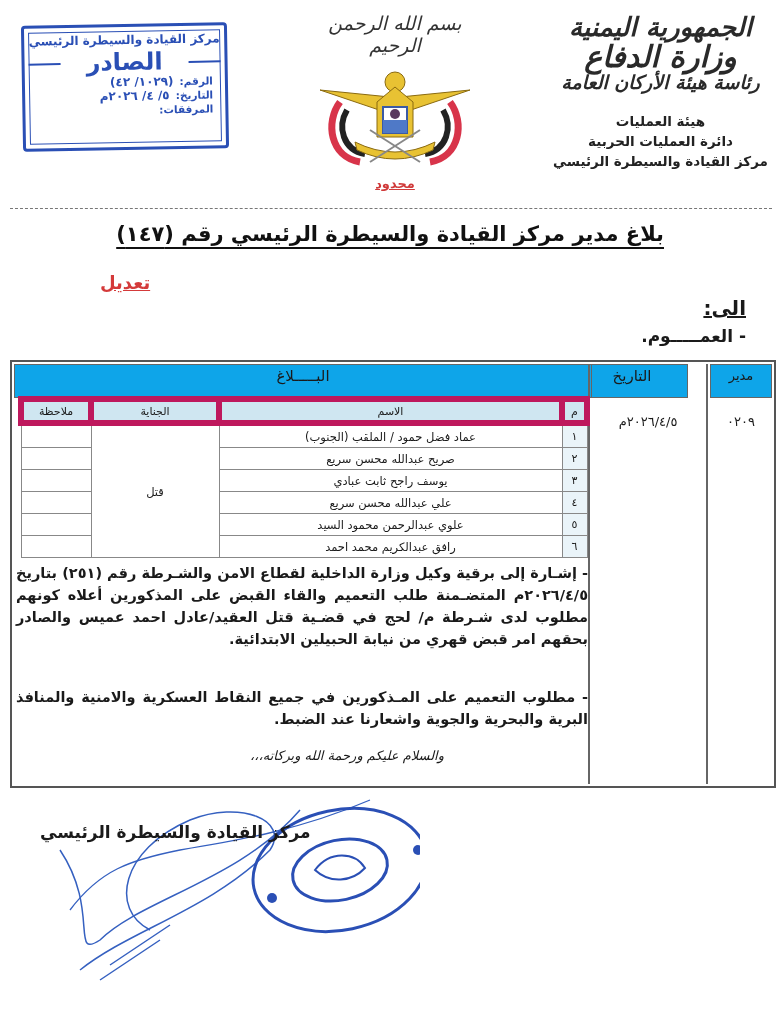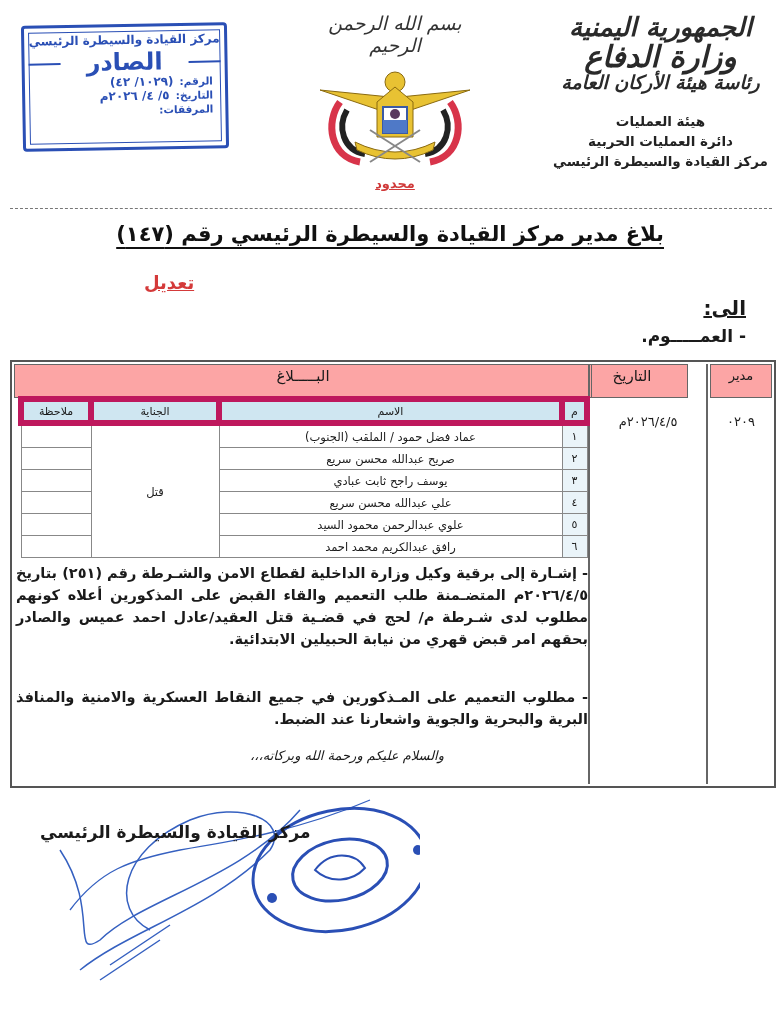--- a/index.html
+++ b/index.html
@@ -25,26 +25,26 @@
   .stamp { left:22px; top:24px; width:200px; height:120px; border:3px solid #2a4fb5; border-radius:4px; color:#2a4fb5; direction:rtl; transform:rotate(-1deg); }
   .stamp .inner { position:absolute; inset:4px; border:1.5px solid #2a4fb5; }
   .stamp .st-title { text-align:center; font-weight:bold; font-size:12px; margin-top:6px; }
   .stamp .st-big { text-align:center; font-weight:bold; font-size:24px; line-height:26px; margin-top:2px; position:relative; }
   .stamp .st-big:before, .stamp .st-big:after { content:""; position:absolute; top:13px; width:32px; border-top:2px solid #2a4fb5; }
   .stamp .st-big:before { right:4px; } .stamp .st-big:after { left:4px; }
   .stamp .st-row { font-size:10.5px; font-weight:bold; padding-right:12px; line-height:14px; display:flex; gap:6px; }
   .stamp .st-row .val { font-size:12px; }
   
   .title { right:118px; top:222px; direction:rtl; font-weight:bold; font-size:21px; text-decoration:underline; text-underline-offset:6px; color:#111; }
-  .amend { left:100px; top:272px; direction:rtl; font-weight:bold; font-size:18px; color:#d43a3a; text-decoration:underline; letter-spacing:3px;margin-left:44px; }
+  .amend { left:100px; top:272px; direction:rtl; font-weight:bold; font-size:18px; color:#d43a3a; text-decoration:underline; letter-spacing:3px; }
   .to-label { right:36px; top:296px; font-weight:bold; font-size:20px; direction:rtl; text-decoration:underline;text-align:center; }
   .to-value { right:36px; top:326px; font-weight:bold; font-size:17px; direction:rtl; }
   
   .main-box { left:10px; top:360px; width:766px; height:428px; border:2px solid #555; box-sizing:border-box; }
-  .col-head { position:absolute; top:2px; height:34px; background:#fca5a5; border:1.5px solid #666; box-sizing:border-box; text-align:center; font-size:13px; line-height:22px; direction:rtl; }
+  .col-head { position:absolute; top:2px; height:34px; background:#0ea5e9; border:1.5px solid #666; box-sizing:border-box; text-align:center; font-size:13px; line-height:22px; direction:rtl; }
   .vline { position:absolute; top:2px; bottom:2px; border-left:2px solid #666; }
   .cell-txt { position:absolute; text-align:center; direction:rtl; font-size:12px; }
   
   table.names { position:absolute; left:6px; top:34px; width:572px; border-collapse:collapse; direction:rtl; font-size:11.5px; }
   table.names th { background:#cfe6f1; font-weight:normal; height:16px; border:6px solid #be185d; font-size:11px; }
   table.names td { height:19px; border:1px solid #888; text-align:center; }
   table.names td.num { background:#eaf4f9; width:22px; font-size:11px; }
   .para { position:absolute; right:186px; direction:rtl; text-align:justify; font-weight:bold; font-size:14.5px; line-height:22px; width:572px; }
   .salam { position:absolute; direction:rtl; font-family:"DejaVu Serif", serif; font-style:italic; font-size:13px; }
   

